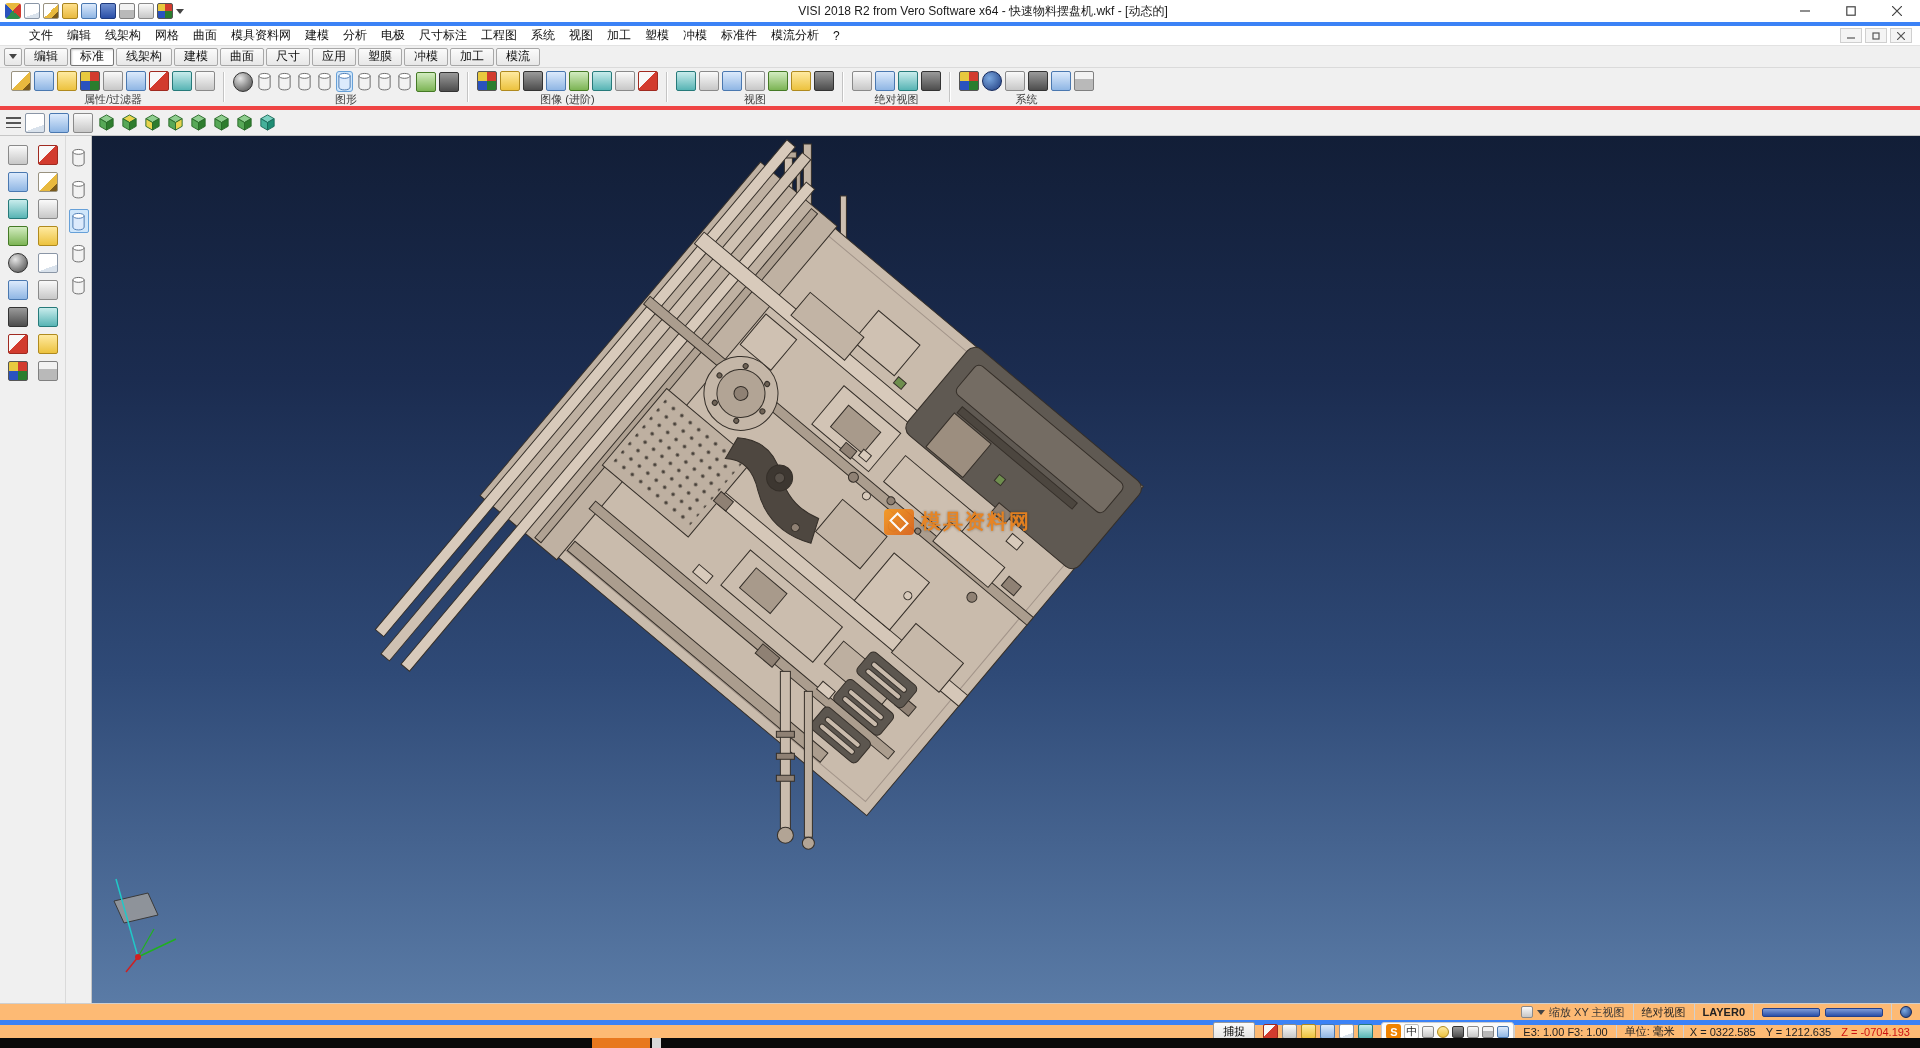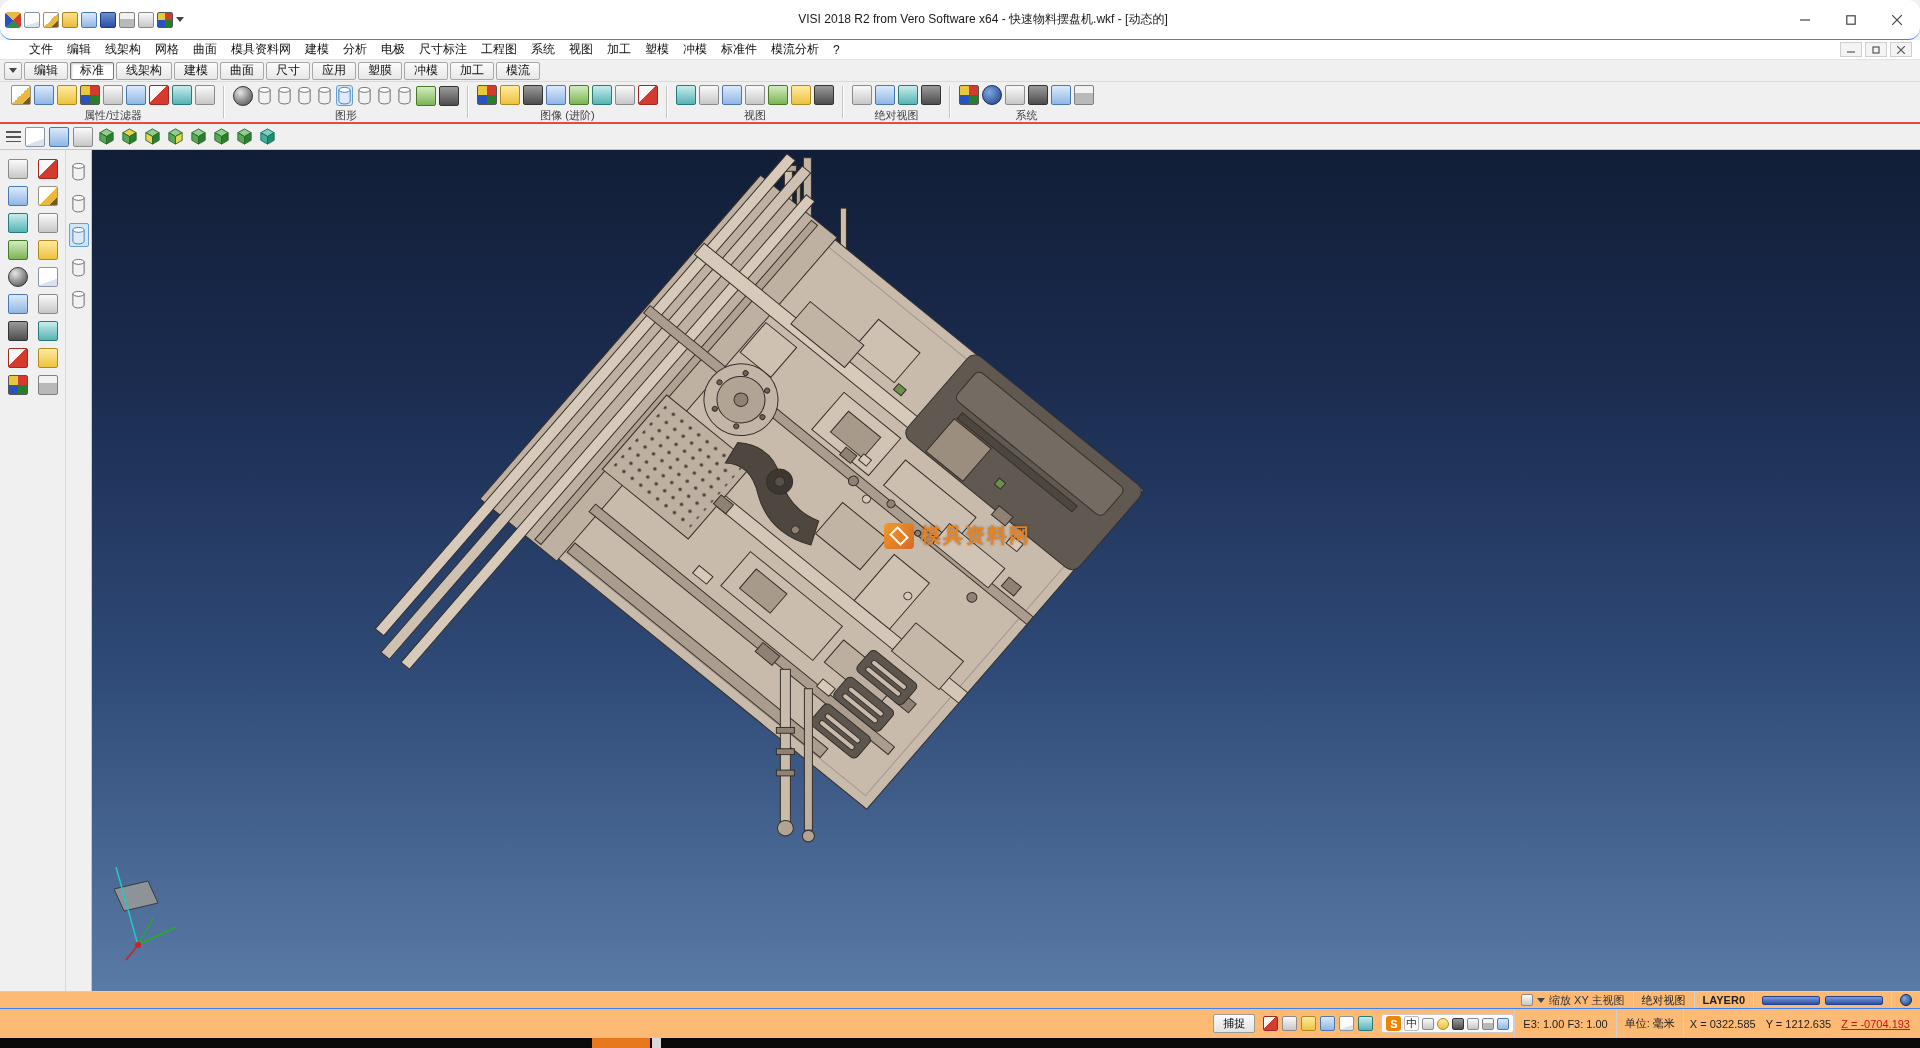--- a/index.html
+++ b/index.html
@@ -1,40 +1,40 @@
 <!DOCTYPE html>
 <html><head>
 <meta charset="utf-8">
 <style>
   * { box-sizing: border-box; margin: 0; padding: 0; }
   html,body { width:1920px; height:1048px; overflow:hidden; }
   body { font-family:"Liberation Sans","DejaVu Sans",sans-serif; background:#f0f0f0; color:#111; }
   .app { width:1920px; height:1048px; display:flex; flex-direction:column; }
 
   
-  .titlebar { height:40px; background:#ffffff; display:flex; align-items:center; font-size:12px; border-bottom:1px solid #3b82f6;border-radius:12px; }
+  .titlebar { height:26px; background:#ffffff; display:flex; align-items:center; font-size:12px; border-bottom:4px solid #3b82f6; }
   .qat { display:flex; align-items:center; gap:3px; padding-left:5px; }
   .title-text { flex:1; text-align:center; color:#1a1a1a; white-space:nowrap; overflow:hidden; }
   .win-btns { display:flex; height:100%; }
   .win-btn { width:46px; height:100%; display:flex; align-items:center; justify-content:center; }
 
   
   .menubar { height:20px; background:#ffffff; border-bottom:1px solid #e2e2e2; display:flex; align-items:center; font-size:12px; padding-left:22px; }
   .menu-item { padding:0 7px; height:100%; display:flex; align-items:center; cursor:default; }
   .mdi { margin-left:auto; display:flex; gap:3px; padding-right:8px; }
   .mdi-btn { width:22px; height:15px; background:#f4f4f4; border:1px solid #cfcfcf; display:flex; align-items:center; justify-content:center; }
 
   
   .tabrow { height:22px; background:#f0f0f0; display:flex; align-items:center; gap:2px; padding-left:4px; border-bottom:1px solid #dadada; }
   .tab { height:18px; padding:0 9px; font-size:12px; display:flex; align-items:center; background:linear-gradient(#fbfbfb,#e7e7e7); border:1px solid #a8a8a8; border-radius:2px; }
   .tab.active { background:#ffffff; border-color:#777; box-shadow:inset 1px 1px 2px rgba(0,0,0,.22); }
   .tab-caret { height:18px; width:18px; display:flex; align-items:center; justify-content:center; background:linear-gradient(#fbfbfb,#e7e7e7); border:1px solid #a8a8a8; border-radius:2px; }
 
   
-  .toolbar { height:42px; background:#f0f0f0; display:flex; align-items:stretch; padding-left:4px; border-bottom:2px solid #ef4444; }
+  .toolbar { height:42px; background:#f0f0f0; display:flex; align-items:stretch; padding-left:4px; border-bottom:4px solid #ef4444; }
   .tb-group { display:flex; flex-direction:column; align-items:center; justify-content:space-between; padding:3px 7px 1px; }
   .tb-icons { display:flex; align-items:center; gap:3px; }
   .tb-label { font-size:11px; color:#3c3c3c; line-height:12px; white-space:nowrap; }
   .tb-sep { width:2px; border-left:1px solid #c4c4c4; border-right:1px solid #ffffff; margin:4px 1px; }
 
   
   .viewbar { height:26px; background:#f0f0f0; border-bottom:1px solid #c6c6c6; display:flex; align-items:center; gap:4px; padding-left:6px; }
 
   
   .ico { flex:none; border-radius:2px; display:inline-block; }
@@ -78,32 +78,32 @@
   .wm-logo { width:30px; height:26px; background:linear-gradient(135deg,#f59a23,#d9641e); border-radius:4px; position:relative; flex:none; }
   .wm-logo::after { content:""; position:absolute; inset:7px; border:2px solid #ffffff; transform:rotate(45deg); }
   .wm-text { color:#e8821e; font-size:20px; font-weight:bold; letter-spacing:2px; text-shadow:0 0 3px rgba(0,0,0,.4); white-space:nowrap; }
 
   .triad { position:absolute; left:4px; bottom:22px; }
 
   
   .statusbar { background:#fdba74; border-top:1px solid #cfcfcf; font-size:11px; color:#222; }
   .srow { display:flex; align-items:center; }
   .srowA { height:16px; }
-  .srowB { height:30px; border-top:1px solid #3b82f6; }
+  .srowB { height:18px; border-top:5px solid #3b82f6; }
   .spacer { flex:1; }
   .spanel { padding:0 8px; border-left:1px solid #d0d0d0; height:100%; display:flex; align-items:center; gap:5px; white-space:nowrap; }
   .hint { display:flex; align-items:center; gap:4px; padding:0 8px; color:#333; }
   .color-bar { width:58px; height:9px; border:1px solid #24408a; border-radius:2px; background:linear-gradient(180deg,#7f9cd8,#2a4fa8); }
   .snap-btn { font-size:11px; padding:1px 9px; background:linear-gradient(#fbfbfb,#e3e3e3); border:1px solid #9a9a9a; border-radius:2px; margin-left:8px; }
   .stat-ico-row { display:flex; align-items:center; gap:4px; padding:0 8px; }
   .sogou { display:flex; align-items:center; gap:3px; background:#fbfbfb; border:1px solid #cccccc; border-radius:3px; padding:1px 4px; }
   .sogou-s { width:15px; height:15px; border-radius:3px; background:#f08300; color:#fff; font-weight:bold; font-size:11px; display:flex; align-items:center; justify-content:center; }
   .ime-zh { width:15px; height:15px; background:#ffffff; border:1px solid #bbb; border-radius:2px; font-size:11px; display:flex; align-items:center; justify-content:center; }
   .coords { display:flex; gap:10px; padding:0 10px 0 6px; }
-  .z-red { color:#cc1111;text-decoration:underline; }
+  .z-red { color:#cc1111; }
 
   
   .taskbar { height:10px; background:#0a0a0a; position:relative; }
   .tk-orange { position:absolute; left:592px; width:58px; top:0; bottom:0; background:#e8781e; }
   .tk-white { position:absolute; left:652px; width:9px; top:0; bottom:0; background:#d8d8d8; }
 </style>
 </head>
 <body>
 
 <div class="app">

